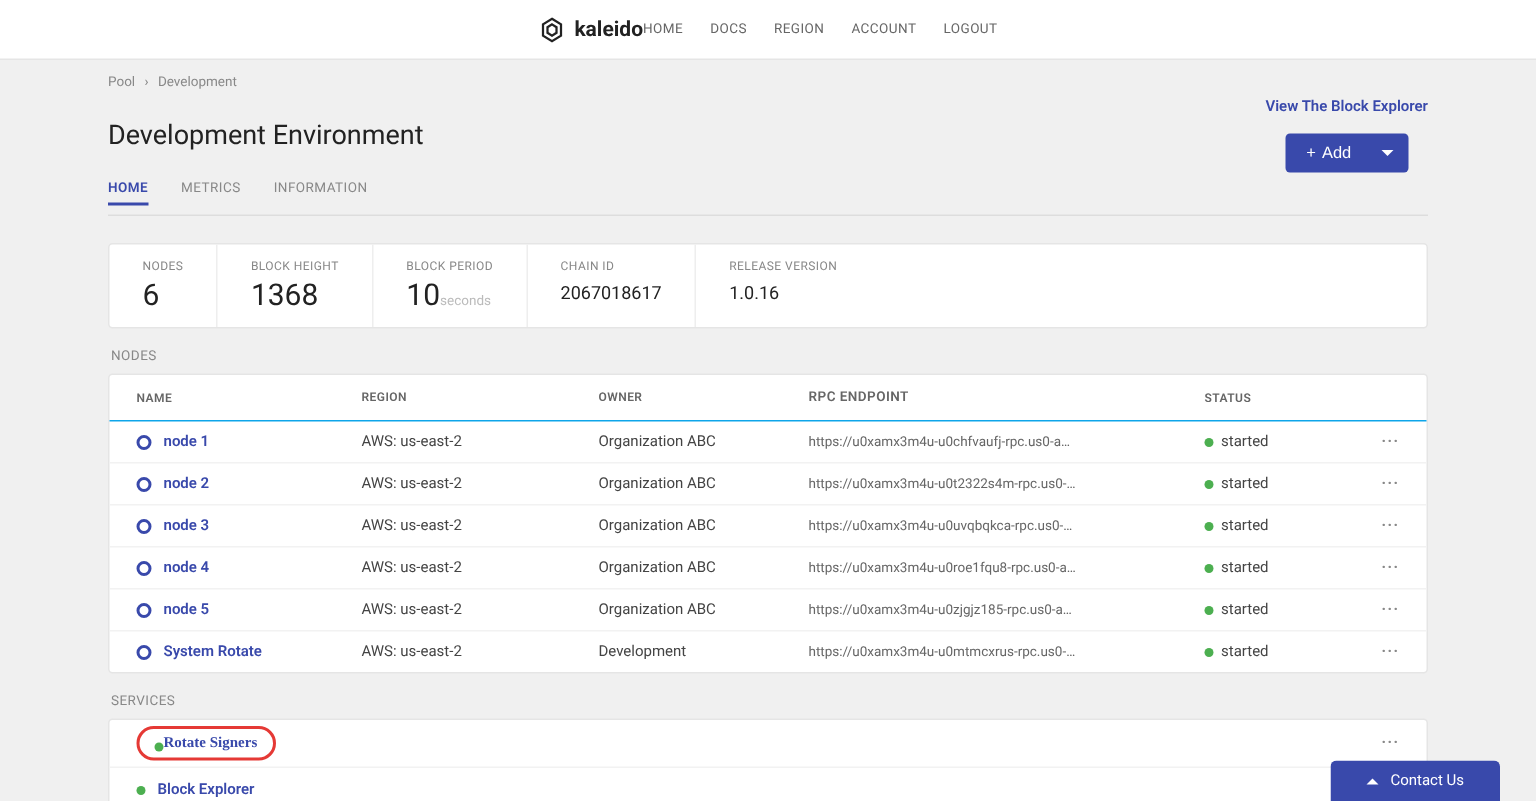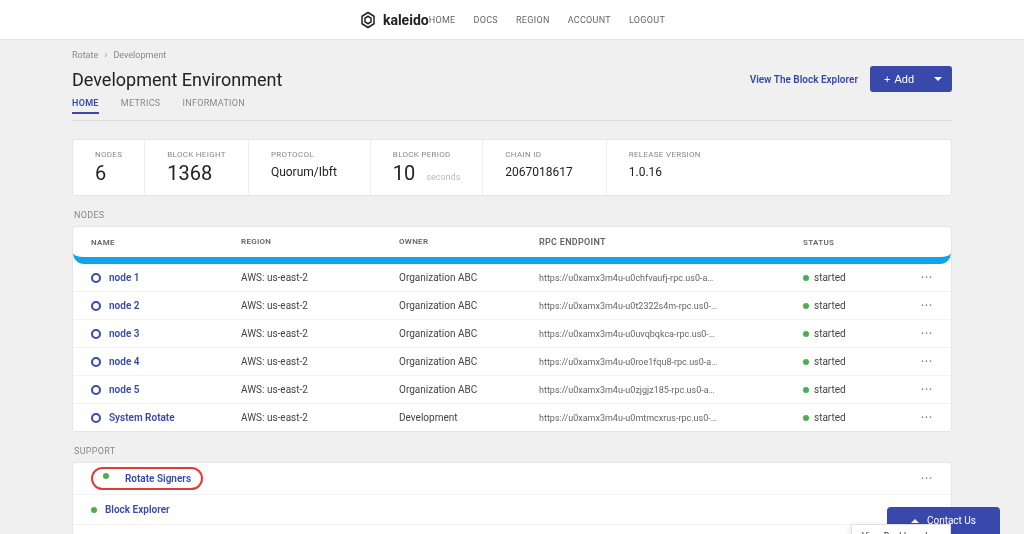--- a/index.html
+++ b/index.html
@@ -7,54 +7,54 @@
 .topbar { background: #fff; height: 40px; display: flex; align-items: center; padding: 0 56px; justify-content: center; border-bottom: 1px solid #e5e5e5; }
 .logo { display: flex; align-items: center; gap: 6px; font-weight: 700; font-size: 14px; color: #222; }
 .logo svg { width: 18px; height: 18px; }
 .topnav { display: flex; gap: 18px; font-size: 9px; color: #666; letter-spacing: 0.3px; }
 .topnav a { cursor: pointer; }
 .container { max-width: 960px; margin: 0 auto; padding: 0 40px; }
 .breadcrumb { padding: 10px 0 6px; font-size: 9px; color: #888; }
 .breadcrumb .sep { margin: 0 4px; }
 .header-row { display: flex; justify-content: space-between; align-items: center; margin-bottom: 4px; }
 .page-title { font-size: 18px; font-weight: 400; color: #222; }
-.header-actions { display: flex; align-items: center; gap: 12px; }
+.header-actions { display: flex; align-items: center; gap: 12px; flex-direction: column; }
 .view-explorer { color: #3949ab; font-size: 10px; font-weight: 600; cursor: pointer; }
 .add-btn { background: #3949ab; color: #fff; border: none; border-radius: 3px; padding: 7px 38px 7px 14px; font-size: 11px; cursor: pointer; display: inline-flex; align-items: center; gap: 4px; position: relative; }
 .add-btn::after { content: ''; position: absolute; right: 10px; top: 50%; transform: translateY(-50%); border-left: 4px solid transparent; border-right: 4px solid transparent; border-top: 4px solid #fff; }
 .page-tabs { display: flex; gap: 22px; font-size: 9px; letter-spacing: 0.3px; margin-top: 6px; border-bottom: 1px solid #ddd; padding-bottom: 6px; }
 .page-tabs .tab { color: #888; cursor: pointer; padding-bottom: 4px; }
 .page-tabs .tab.active { color: #3949ab; border-bottom: 2px solid #3949ab; font-weight: 600; }
 .stats { display: flex; background: #fff; border: 1px solid #e5e5e5; border-radius: 3px; margin-top: 18px; }
 .stat { padding: 10px 22px; border-right: 1px solid #eee; }
 .stat:last-child { border-right: none; }
 .stat-label { font-size: 8px; color: #888; letter-spacing: 0.3px; margin-bottom: 2px; }
 .stat-value { font-size: 20px; font-weight: 400; color: #222; }
 .stat-value.small { font-size: 12px; font-weight: 400; padding-top: 4px; }
-.stat .unit { font-size: 9px; color: #bbb; margin-left: 11px; }
+.stat .unit { font-size: 9px; color: #bbb; margin-left: 0; }
 .section-label { font-size: 9px; color: #888; letter-spacing: 0.3px; margin: 14px 0 6px; padding-left: 2px; }
 .table { background: #fff; border: 1px solid #e5e5e5; border-radius: 3px; }
-.thead { display: flex; padding: 10px 18px; font-size: 8px; color: #666; font-weight: 600; letter-spacing: 0.3px; border-bottom: 7px solid #0ea5e9; border-radius: 11px; }
+.thead { display: flex; padding: 10px 18px; font-size: 8px; color: #666; font-weight: 600; letter-spacing: 0.3px; border-bottom: 1px solid #0ea5e9; }
 .trow { display: flex; padding: 8px 18px; font-size: 10px; color: #444; border-bottom: 1px solid #f2f2f2; align-items: center; position: relative; }
 .trow:last-child { border-bottom: none; }
 .col-name { width: 150px; display: flex; align-items: center; gap: 8px; }
 .col-region { width: 158px; }
 .col-owner { width: 140px; }
 .col-rpc { width: 180px; white-space: nowrap; overflow: hidden; text-overflow: ellipsis; font-size: 9px; color: #666; }
 .col-status { width: 100px; display: flex; align-items: center; gap: 5px; margin-left: auto; }
 .col-actions { width: 30px; text-align: right; color: #888; cursor: pointer; font-weight: 700; letter-spacing: 1px; }
 .node-dot { width: 10px; height: 10px; border-radius: 50%; border: 2px solid #3949ab; background: #3949ab; flex-shrink: 0; }
 .node-dot.ring { background: #fff; }
 .node-link { color: #3949ab; font-weight: 600; cursor: pointer; }
 .status-dot { width: 6px; height: 6px; border-radius: 50%; background: #4caf50; }
 .svc-row { display: flex; padding: 9px 18px; font-size: 10px; border-bottom: 1px solid #f2f2f2; align-items: center; }
 .svc-row:last-child { border-bottom: none; }
 .svc-name { display: flex; align-items: center; gap: 8px; color: #3949ab; font-weight: 600; cursor: pointer; flex: 1; }
 .svc-dot { width: 6px; height: 6px; border-radius: 50%; background: #4caf50; }
-.highlight { display: inline-flex; align-items: flex-start; gap: 16px; border: 2px solid #e53935; border-radius: 12px; padding: 4px 10px; margin: -5px 0; }
+.highlight { display: inline-flex; align-items: flex-end; gap: 0; border: 2px solid #e53935; border-radius: 12px; padding: 4px 10px; margin: -5px 0; font-family: Liberation Serif, serif; }
 .menu-popup { position: absolute; right: 0; top: 100%; background: #fff; border: 1px solid #e0e0e0; box-shadow: 0 2px 8px rgba(0,0,0,0.12); width: 100px; z-index: 10; }
 .menu-popup .item { padding: 6px 10px; font-size: 9px; color: #333; cursor: pointer; }
 .arrow { position: absolute; right: 105px; top: 50%; transform: translateY(-50%); width: 45px; height: 2px; background: #e53935; }
 .arrow::after { content: ''; position: absolute; right: -1px; top: -3px; border-left: 8px solid #e53935; border-top: 4px solid transparent; border-bottom: 4px solid transparent; }
 .contact { position: fixed; bottom: 0; right: 24px; background: #3949ab; color: #fff; padding: 8px 24px; border-radius: 4px 4px 0 0; font-size: 10px; display: flex; align-items: center; gap: 8px; cursor: pointer; }
 .contact::before { content: ''; border-left: 4px solid transparent; border-right: 4px solid transparent; border-bottom: 4px solid #fff; display: inline-block; }
 </style>
 </head>
 <body>
 
@@ -70,21 +70,21 @@
     <a>HOME</a>
     <a>DOCS</a>
     <a>REGION</a>
     <a>ACCOUNT</a>
     <a>LOGOUT</a>
   </div>
 </div>
 
 <div class="container">
   <div class="breadcrumb">
-    <span>Rotate</span>
+    <span>Pool</span>
     <span class="sep">›</span>
     <span>Development</span>
   </div>
 
   <div class="header-row">
     <h1 class="page-title">Development Environment</h1>
     <div class="header-actions">
       <span class="view-explorer">View The Block Explorer</span>
       <button class="add-btn">+ <span>Add</span></button>
     </div>
@@ -97,24 +97,20 @@
   </div>
 
   <div class="stats" id="stats">
       <div class="stat">
         <div class="stat-label">NODES</div>
     <div class="stat-value ">6<span class="unit"></span></div>
       </div>
       <div class="stat">
         <div class="stat-label">BLOCK HEIGHT</div>
     <div class="stat-value ">1368<span class="unit"></span></div>
-      </div>
-      <div class="stat">
-        <div class="stat-label">PROTOCOL</div>
-    <div class="stat-value small">Quorum/Ibft<span class="unit"></span></div>
       </div>
       <div class="stat">
         <div class="stat-label">BLOCK PERIOD</div>
     <div class="stat-value ">10<span class="unit">seconds</span></div>
       </div>
       <div class="stat">
         <div class="stat-label">CHAIN ID</div>
     <div class="stat-value small">2067018617<span class="unit"></span></div>
       </div>
       <div class="stat">
@@ -196,21 +192,21 @@
           </div>
     <div class="col-region">AWS: us-east-2</div>
     <div class="col-owner">Development</div>
     <div class="col-rpc">https://u0xamx3m4u-u0mtmcxrus-rpc.us0-aws.kaleido…</div>
     <div class="col-status"><span class="status-dot"></span>started</div>
     <div class="col-actions">···</div>
         </div>
       </div>
   </div>
 
-  <div class="section-label">SUPPORT</div>
+  <div class="section-label">SERVICES</div>
   <div class="table" id="services-body" style="position:relative;">
       <div class="svc-row" style="position: relative;">
         <div class="svc-name">
           <span class="highlight">
             <span class="svc-dot"></span>
             <span class="node-link">Rotate Signers</span>
           </span>
         </div>
         <div class="col-actions">···</div>
       </div>

